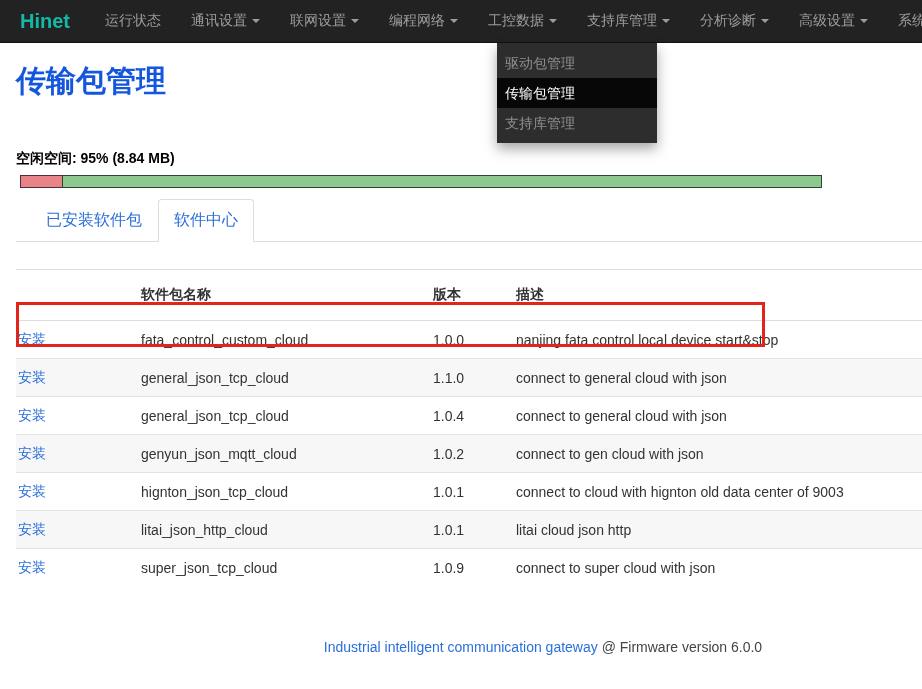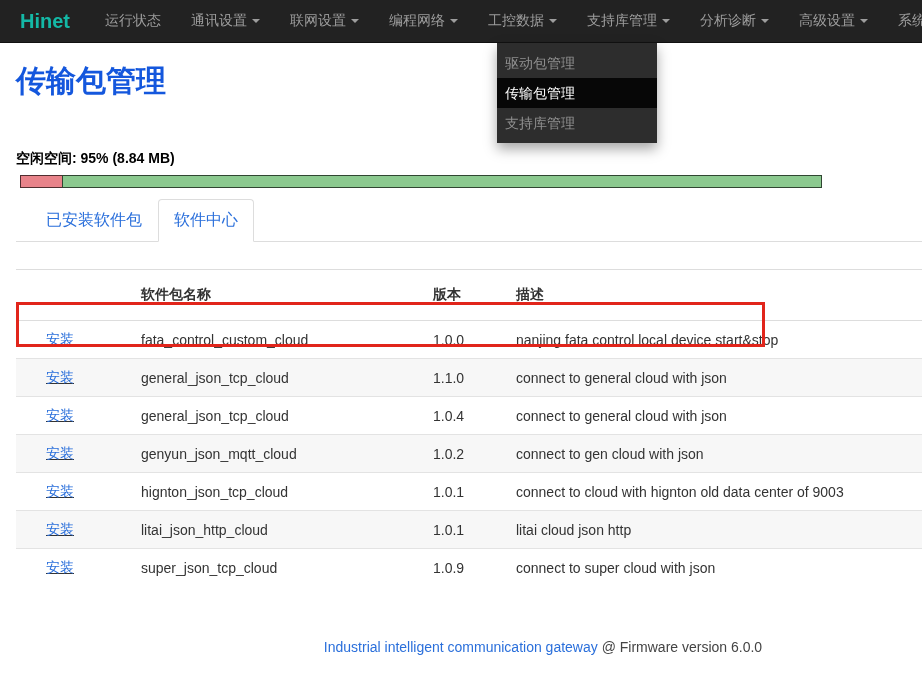--- a/index.html
+++ b/index.html
@@ -48,21 +48,21 @@
   .table-wrap { position: relative; margin-top: 27px; }
   table { width: 100%; border-collapse: collapse; table-layout: fixed;
     border-top: 1px solid #ddd; font-size: 14px; color: #333; }
   col.c-action { width: 117px; } col.c-name { width: 292px; }
   col.c-version { width: 83px; } col.c-desc { width: auto; }
   th { text-align: left; font-weight: bold; height: 51px; padding: 0 8px;
     border-bottom: 1px solid #ddd; }
   td { height: 38px; padding: 0 8px; border-top: 1px solid #e3e3e3; }
   tbody tr:first-child td { border-top: none; }
   tbody tr:nth-child(even) { background: #f7f7f7; }
-  td.action, th.action { padding-left: 30px; text-decoration: underline; }
+  td.action, th.action { padding-left: 2px; }
   .install-link { color: #2a6fdb; text-decoration: none; cursor: pointer; }
 
   .highlight-box { position: absolute; left: 0; top: 33px; width: 749px; height: 45px;
     border: 3px solid #e1251b; pointer-events: none; z-index: 5; }
 
   
   .footer { margin-top: 52px; width: 100%; text-align: center; font-size: 14px;
     color: #444; transform: translateX(74px); }
   .footer-link { color: #2a6fdb; text-decoration: none; cursor: pointer; }
 </style>

